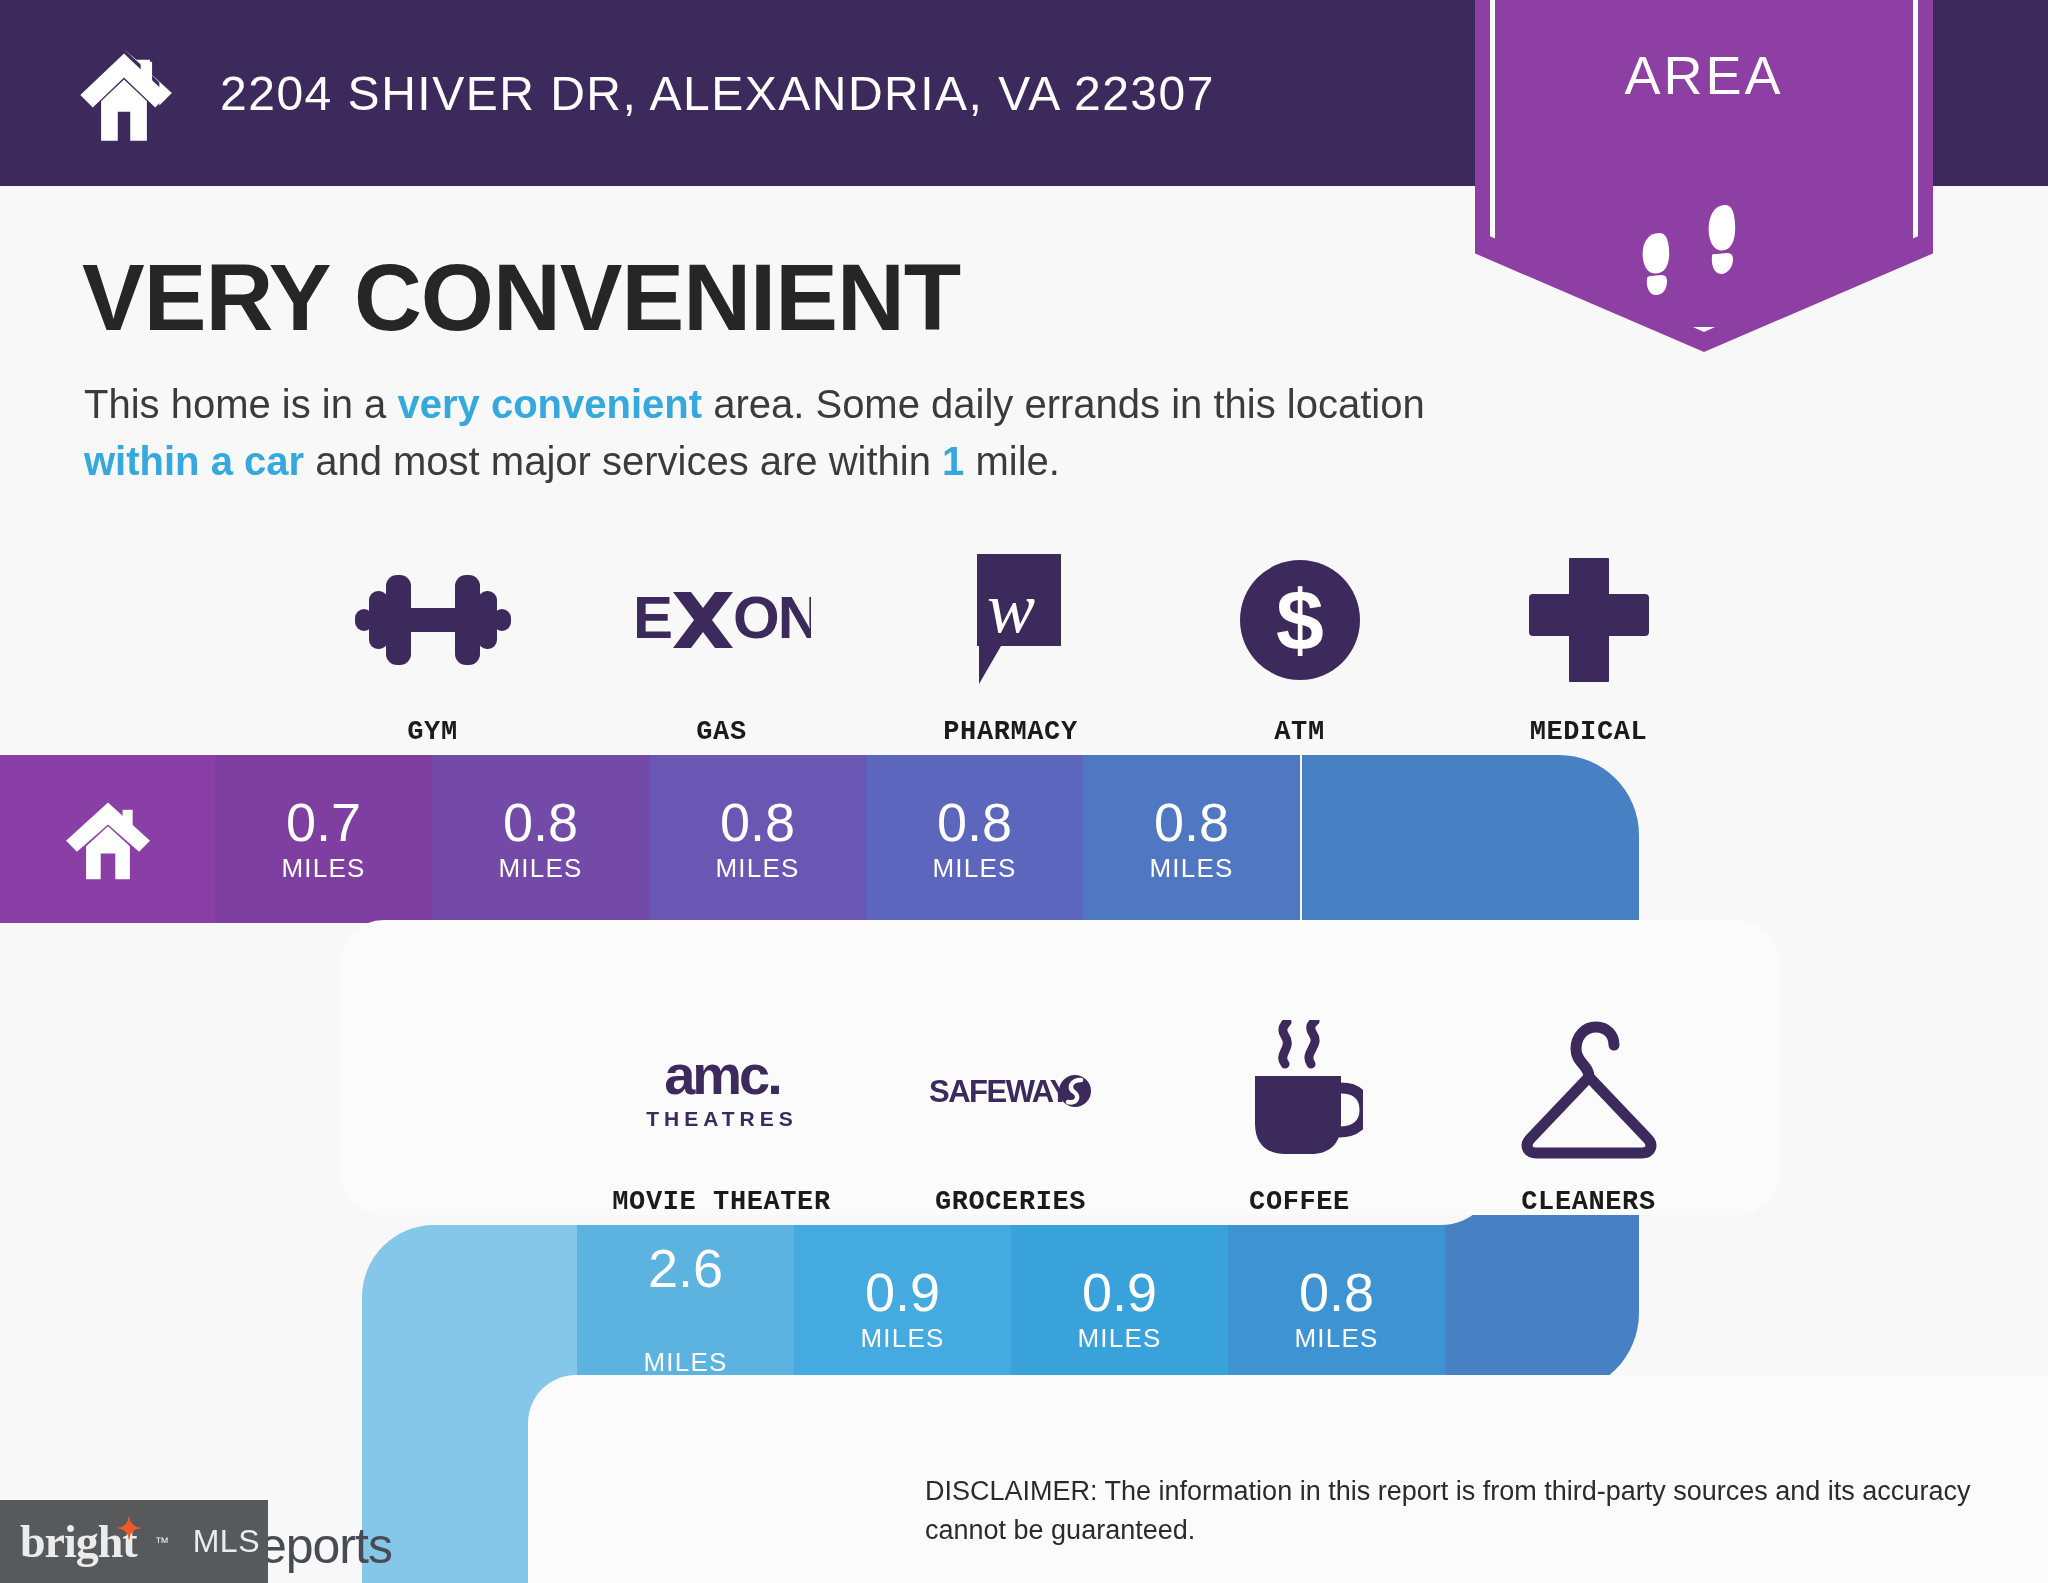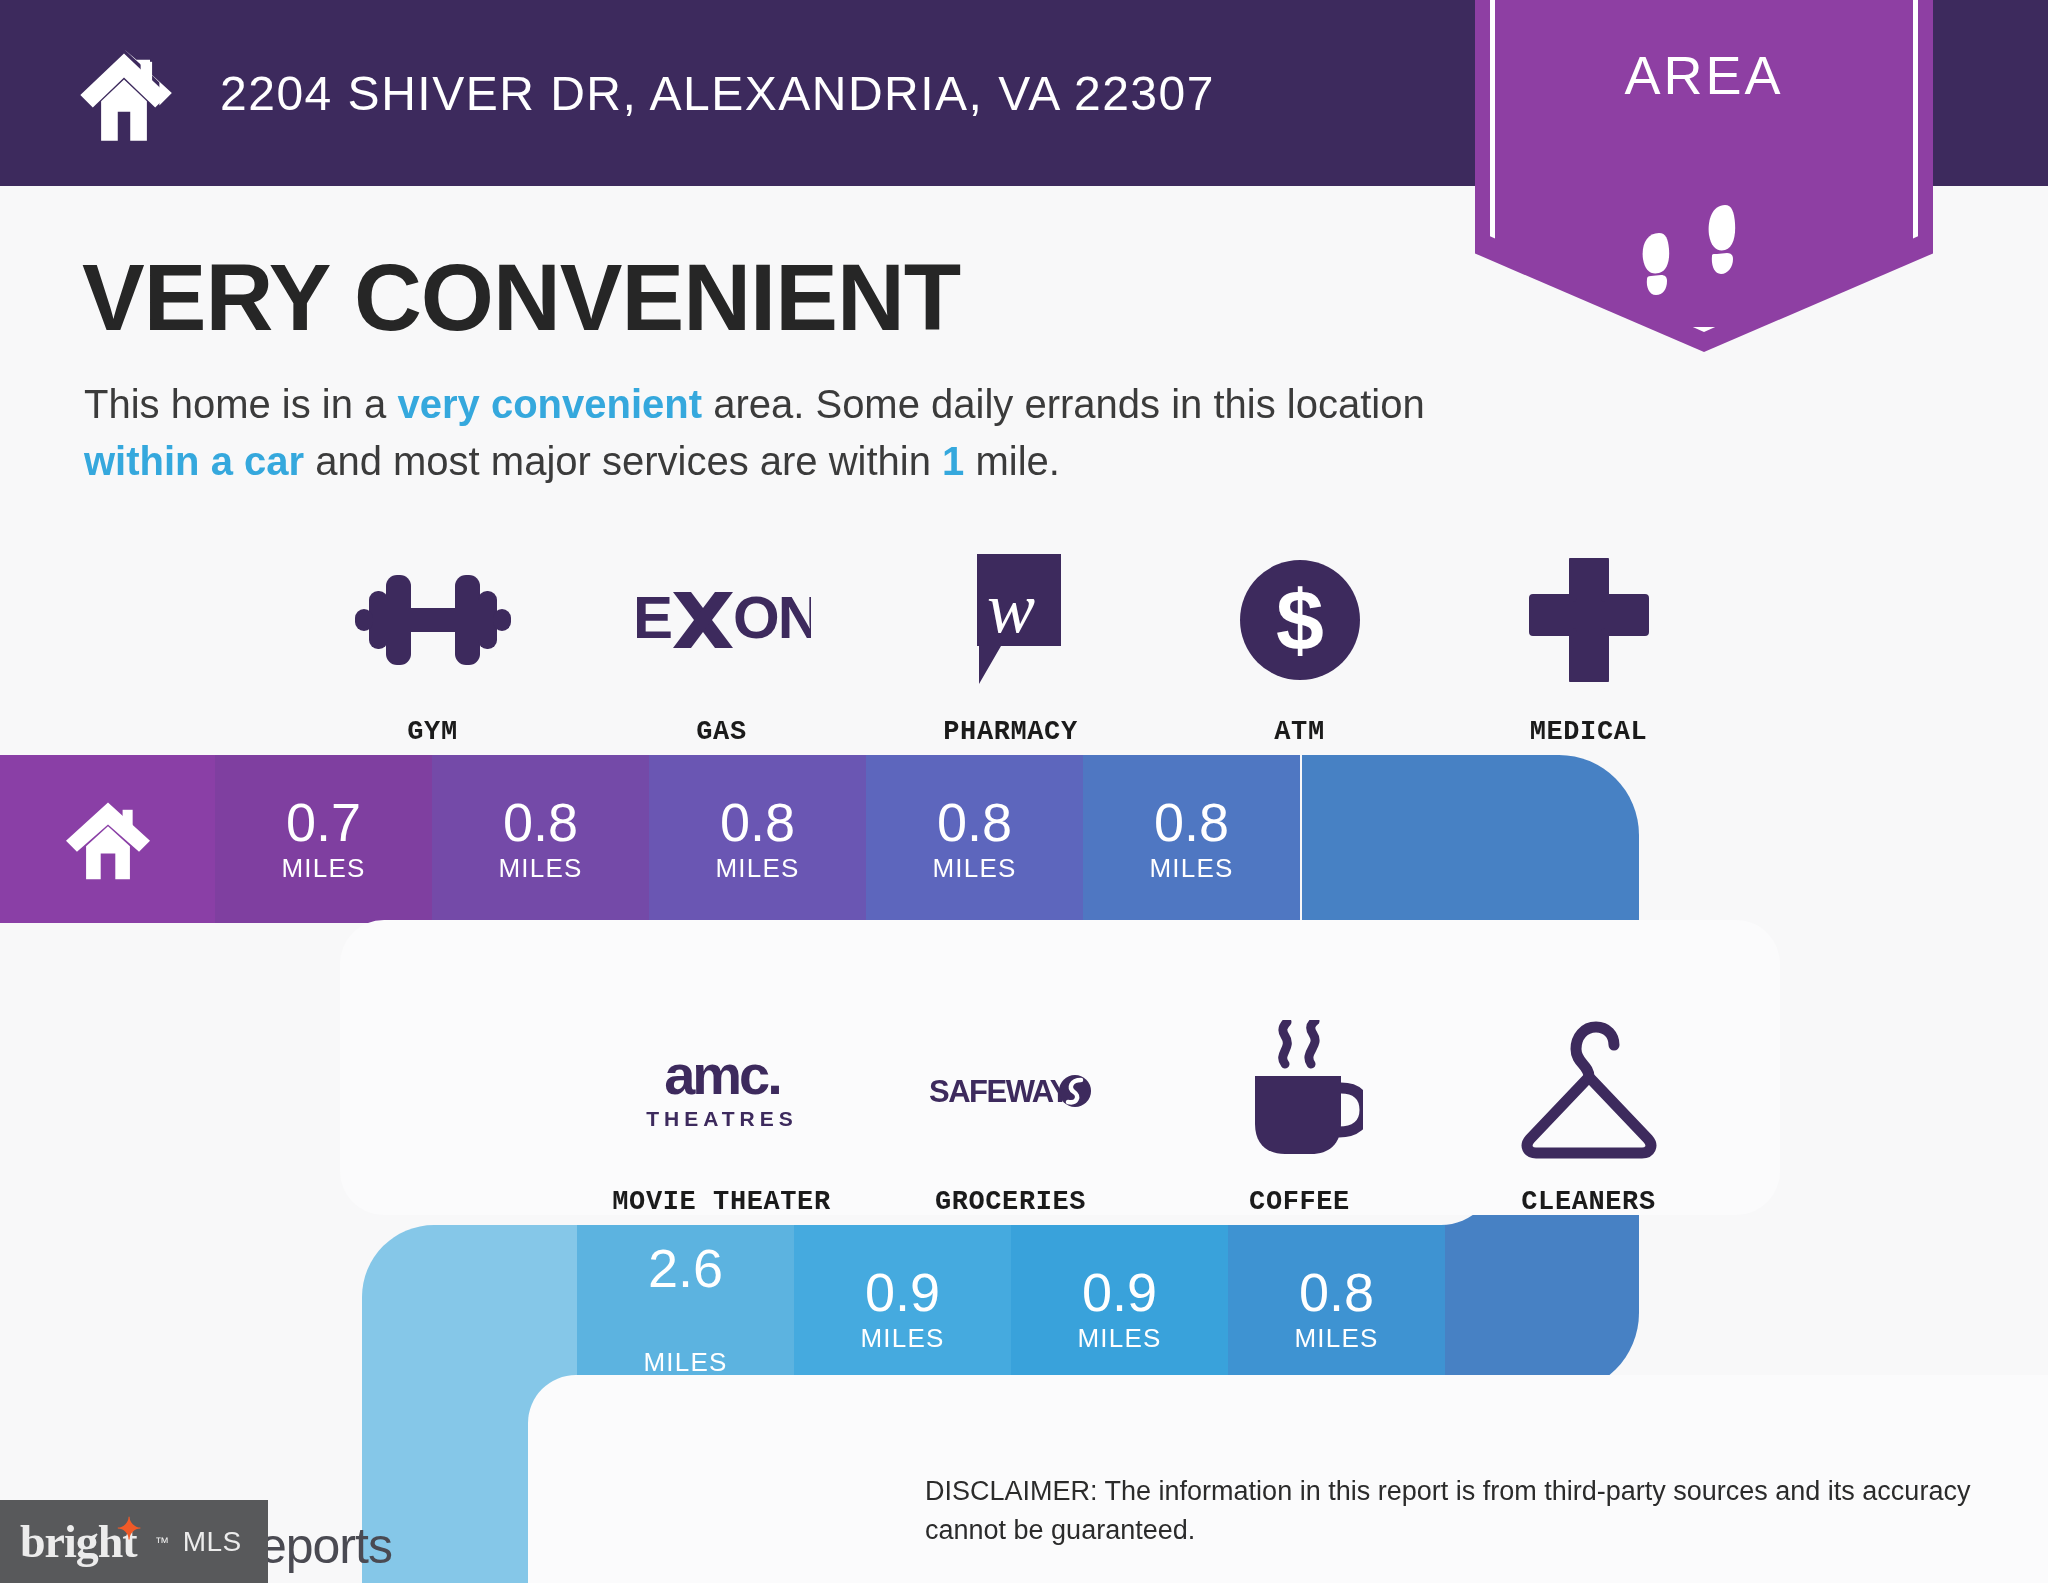--- a/index.html
+++ b/index.html
@@ -147,21 +147,21 @@
   }
   #mls-bright {
     font-family:"Liberation Serif", serif; font-size:46px;
     color:#ececec; margin-left:20px; font-weight:bold; letter-spacing:-1px;
     position:relative;
   }
   #mls-star {
     position:absolute; right:-4px; top:-4px; color:#f05a28; font-size:30px;
   }
   #mls-tm { font-size:14px; color:#ececec; vertical-align:super; margin-left:18px; }
-  #mls-mls { font-size:28px; color:#ececec; margin-left:14px; letter-spacing:0.5px; }
+  #mls-mls { font-size:32px; color:#ececec; margin-left:24px; letter-spacing:0.5px; }
 
   #disclaimer {
     position:absolute; left:925px; top:1472px; width:1080px;
     font-size:27px; line-height:39px; color:#2b2b2b; z-index:5;
   }
   #disclaimer b { font-weight:normal; }
 </style>
 </head>
 <body>
 

